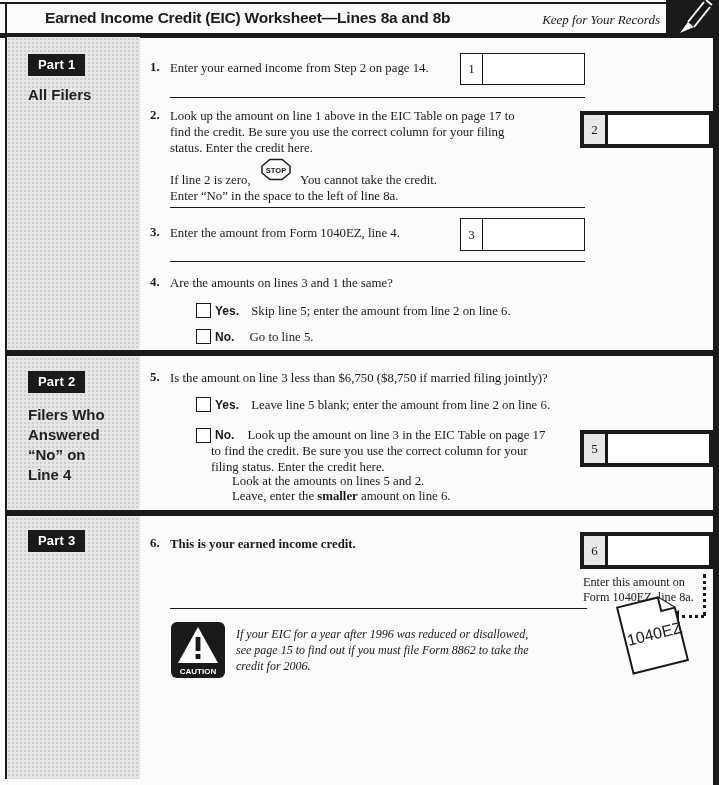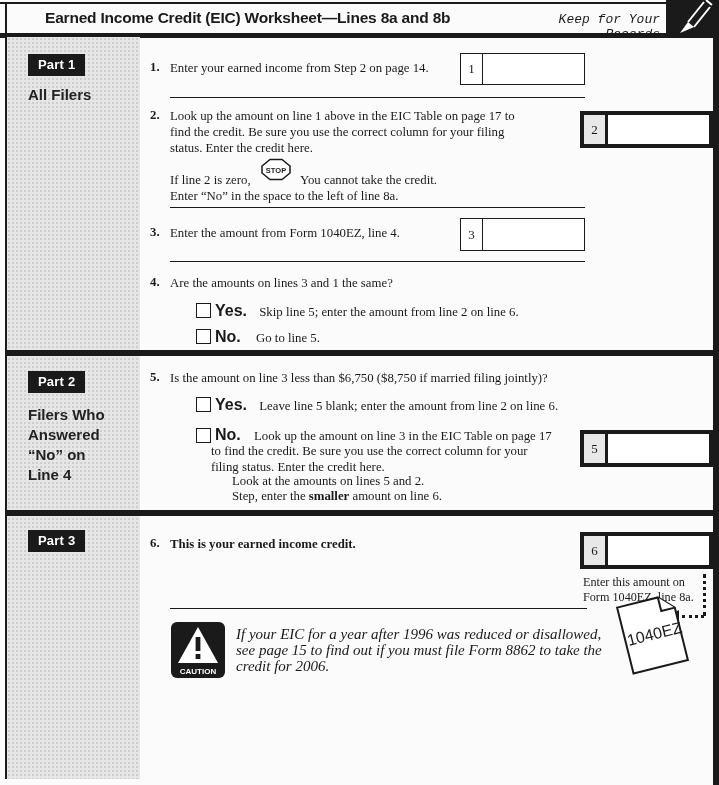--- a/index.html
+++ b/index.html
@@ -12,21 +12,21 @@
   .page{
     position:relative;width:719px;height:785px;background:var(--paper);
     font-family:"Liberation Serif",serif;color:var(--ink);overflow:hidden;
   }
   .abs{position:absolute;}
   
   .rule-thin{position:absolute;background:var(--ink);height:1.4px;}
   .rule-thick{position:absolute;background:var(--ink);}
   
   .title{font-family:"Liberation Sans",sans-serif;font-weight:bold;font-size:15.5px;letter-spacing:-0.2px;}
-  .tagline{font-family:Liberation Mono, monospace;font-style:italic;font-size:13px;text-align:right;}
+  .tagline{font-family:Liberation Serif, serif;font-style:italic;font-size:13px;text-align:right;}
   
   .sidebar{
     position:absolute;left:7px;top:37px;width:133px;height:742px;
     background-color:var(--sidebar);
     background-image:radial-gradient(#cdcdcd 0.8px, transparent 0.9px);
     background-size:4px 4px;
   }
   .part-tag{
     position:absolute;left:28px;background:var(--ink);color:#fff;
     font-family:"Liberation Sans",sans-serif;font-weight:bold;font-size:13px;
@@ -35,21 +35,21 @@
   .part-head{
     position:absolute;left:28px;font-family:"Liberation Sans",sans-serif;
     font-weight:bold;font-size:15px;line-height:20px;color:#222;
   }
   
   .t{font-size:12.8px;line-height:16px;}
   .pre{white-space:pre-line;}
   .num{position:absolute;left:150px;font-weight:bold;font-size:12.8px;}
   .bold{font-weight:bold;}
   .cb{position:absolute;width:13px;height:13px;border:1.4px solid var(--ink);background:#fff;}
-  .cb-label{font-family:"Liberation Sans",sans-serif;font-weight:bold;font-size:16px;}
+  .cb-label{font-family:"Liberation Sans",sans-serif;font-weight:bold;font-size:12px;}
   .serif-note{font-size:12.2px;line-height:15px;}
   
   .box-thin{position:absolute;display:flex;border:1.5px solid var(--ink);background:#fff;box-sizing:border-box;}
   .box-thin .lbl{width:21px;border-right:1.5px solid var(--ink);display:flex;align-items:center;justify-content:center;font-size:13px;}
   .box-thin .amt{flex:1;background:#fff;}
   .box-thick{position:absolute;display:flex;border:4.5px solid var(--ink);background:var(--ink);box-sizing:border-box;}
   .box-thick .lbl{width:21px;background:var(--cell);margin-right:2.5px;display:flex;align-items:center;justify-content:center;font-size:13px;}
   .box-thick .amt{flex:1;background:#fff;}
   
   .dot-v{position:absolute;border-right:3px dotted var(--ink);width:0;}
@@ -166,21 +166,21 @@
   <div class="abs t pre" style="left:211px;top:443px;">to find the credit. Be sure you use the correct column for your
 filing status. Enter the credit here.</div>
 
   <div class="box-thick" style="left:580px;top:430px;width:133px;height:37px;">
     <div class="lbl">5</div>
     <div class="amt"></div>
   </div>
 
   <div class="abs t" style="left:232px;top:474px;line-height:15px;">
     <div>Look at the amounts on lines 5 and 2.</div>
-    <div><span>Step, enter the </span><span class="bold">smaller</span><span> amount on line 6.</span></div>
+    <div><span>Leave, enter the </span><span class="bold">smaller</span><span> amount on line 6.</span></div>
   </div>
 
   <div class="rule-thick" style="left:5px;top:510px;width:714px;height:5.5px;"></div>
 
   <div class="part-tag" style="top:530px;">Part 3</div>
 
   <div class="num" style="top:536px;">6.</div>
   <div class="abs t bold" style="left:170px;top:536px;">This is your earned income credit.</div>
   <div class="box-thick" style="left:580px;top:532px;width:133px;height:37px;">
     <div class="lbl">6</div>
@@ -195,21 +195,21 @@
 
   <div class="abs" style="left:171px;top:622px;">
     <svg width="54" height="57" viewBox="0 0 54 57">
       <rect x="0" y="0" width="54" height="56" rx="6" fill="#1a1a1a"></rect>
       <polygon points="27,5 47,41 7,41" fill="#fff"></polygon>
       <rect x="24.6" y="15" width="4.8" height="14" fill="#1a1a1a"></rect>
       <rect x="24.6" y="32" width="4.8" height="5" fill="#1a1a1a"></rect>
       <text x="27" y="52" text-anchor="middle" fill="#fff" font-size="8" font-weight="bold" font-family="Liberation Sans, sans-serif">CAUTION</text>
     </svg>
   </div>
-  <div class="abs t pre ital" style="left:236px;top:626px;font-size:15px;line-height:16px;">If your EIC for a year after 1996 was reduced or disallowed,
+  <div class="abs t pre ital" style="left:236px;top:626px;font-size:12px;line-height:16px;">If your EIC for a year after 1996 was reduced or disallowed,
 see page 15 to find out if you must file Form 8862 to take the
 credit for 2006.</div>
 
   <div class="dot-v" style="left:703px;top:574px;height:42px;"></div>
   <div class="dot-h" style="left:682px;top:615px;width:22px;"></div>
   <div class="arrow-head" style="left:668px;top:610px;"></div>
   <div class="abs" style="left:597px;top:590px;">
     <svg width="110" height="92" viewBox="0 0 110 92">
       <g transform="rotate(-14 55 46)">
         <path d="M28 10 L70 10 L84 24 L84 78 L28 78 Z" fill="#fff" stroke="#1a1a1a" stroke-width="2"></path>

